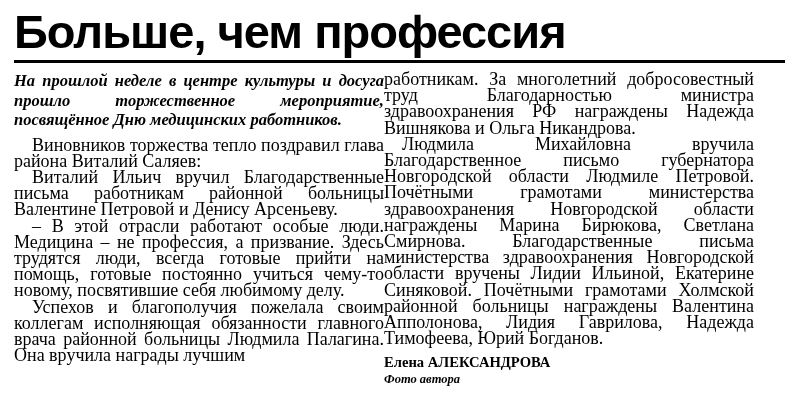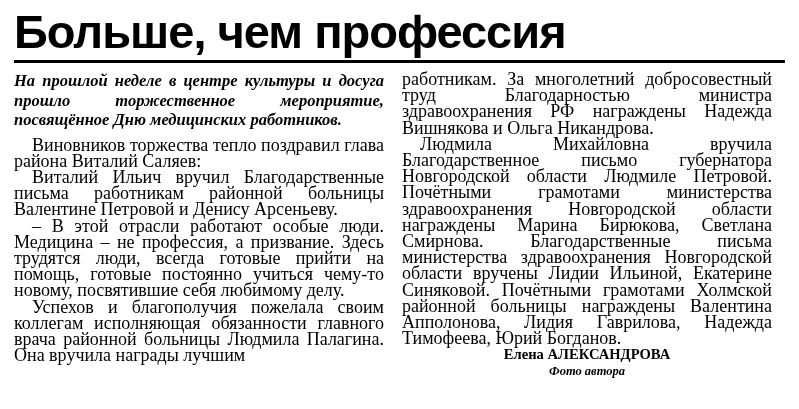--- a/index.html
+++ b/index.html
@@ -30,21 +30,20 @@
     margin: 0 0 2px 0;
     white-space: nowrap;
   }
   .rule {
     height: 3px;
     background: #000000;
     margin: 2px 0 8px 0;
   }
   .columns {
     display: flex;
-    gap: 18px;
   }
   .col {
     width: 370px;
     flex: 0 0 370px;
   }
   .lead {
     font-family: "Liberation Serif", serif;
     font-weight: bold;
     font-style: italic;
     font-size: 16.5px;
@@ -60,22 +59,22 @@
     margin: 0;
     hyphens: auto;
   }
   p.body.first {
     text-indent: 18px;
   }
   p.body.cont {
     text-indent: 0;
   }
   .signature {
-    margin-top: 0;
-    text-align: center;
+    margin-top: 8px;
+    text-align: left;
     font-size: 14.6px;
     line-height: 16.5px;
   }
   .signature .name {
     font-weight: bold;
   }
   .signature .credit {
     font-weight: bold;
     font-style: italic;
     font-size: 12.5px;

